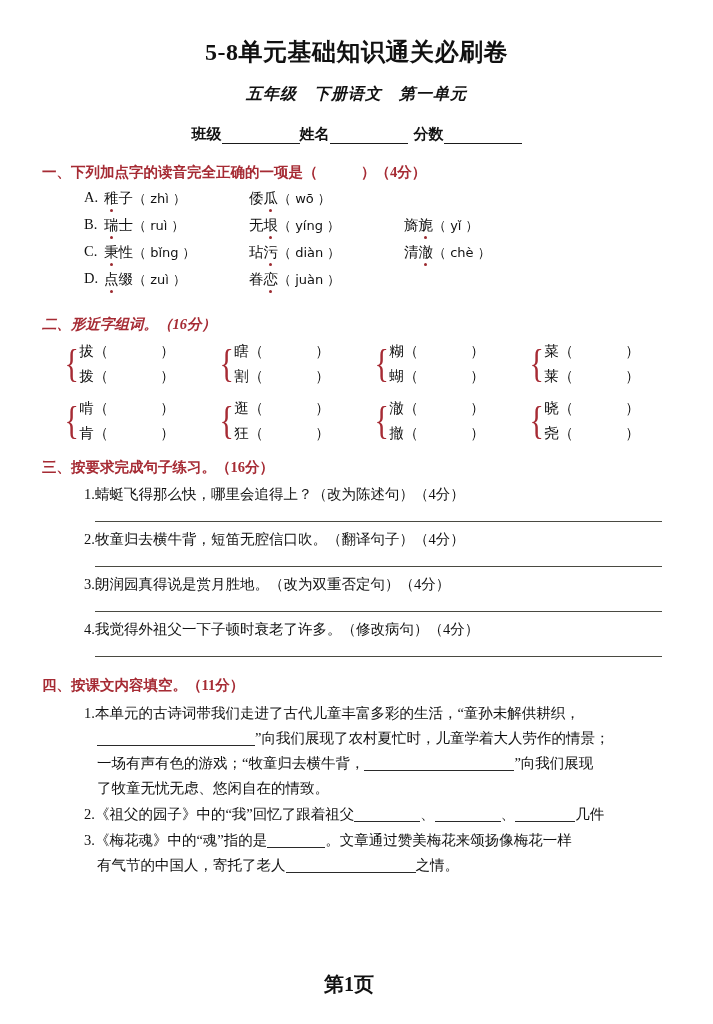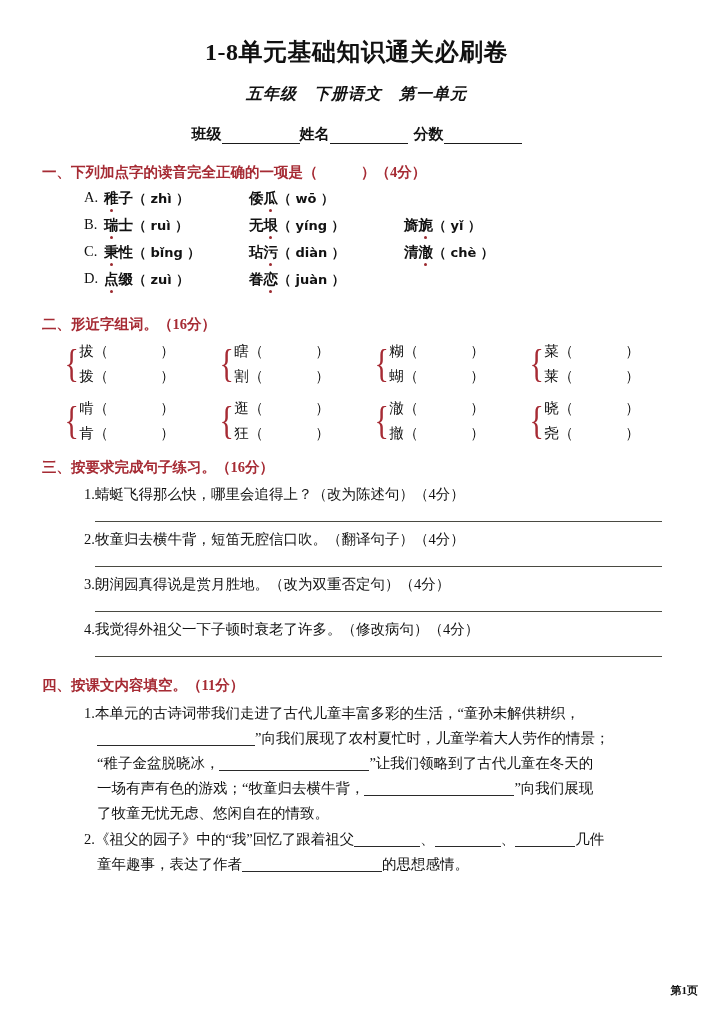--- a/index.html
+++ b/index.html
@@ -65,40 +65,39 @@
   
   .sec-head {
     color: #a62b34;
     font-weight: bold;
     font-size: 14.5px;
     margin: 0;
     padding-left: 42px;
     letter-spacing: 0px;
   }
   .sec1-head { padding-top: 19px; }
-  .sec2-head { padding-top: 18px; }
+  .sec2-head { padding-top: 18px; font-style: italic; }
   .sec3-head { padding-top: 15px; }
   .sec4-head { padding-top: 19px; }
 
   
   .opts {
     padding-top: 7px;
     padding-left: 84px;
     font-size: 14.5px;
   }
   .opt-row {
     display: flex;
     align-items: flex-start;
     height: 27px;
   }
   .opt-letter { width: 20px; flex: none; }
   .opt-cell {
     position: relative;
     white-space: nowrap;
-    font-weight: bold;
   }
   .opt-c1 { width: 145px; }
   .opt-c2 { width: 155px; }
   .opt-c3 { width: 130px; }
   .dotted {
     position: relative;
     display: inline-block;
   }
   .dotted::after {
     content: "";
@@ -177,31 +176,31 @@
   .bl-130 { width: 130px; }
   .bl-62  { width: 60px; }
   .bl-140 { width: 140px; }
 
   
   .footer {
     position: absolute;
     left: 0;
     right: 15px;
     bottom: 26px;
-    text-align: right;
-    font-size: 11px;
+    text-align: center;
+    font-size: 20px;
     font-weight: bold;
   }
 </style>
 </head>
 <body>
 
 <div class="page">
 
-  <h1 class="doc-title">1-8单元基础知识通关必刷卷</h1>
+  <h1 class="doc-title">5-8单元基础知识通关必刷卷</h1>
   <div class="doc-subtitle">五年级　下册语文　第一单元</div>
 
   <div class="info-line">
     <span class="info-item">
       <span class="info-label">班级</span>
       <span class="rule rule-w1"></span>
     </span>
     <span class="info-item">
       <span class="info-label">姓名</span>
       <span class="rule rule-w1"></span>
@@ -325,28 +324,30 @@
     <div class="ans-rule"></div>
   </div>
 
   <div class="sec-head sec4-head">四、按课文内容填空。（11分）</div>
 
   <div class="f-block">
 
     <div class="f-item">
       <div class="f-row"><span>1.</span><span>本单元的古诗词带我们走进了古代儿童丰富多彩的生活，“童孙未解供耕织，</span></div>
       <div class="f-row f-indent"><span class="blank bl-160"></span><span>”向我们展现了农村夏忙时，儿童学着大人劳作的情景；</span></div>
-      <div class="f-row f-indent"><span>“稚子金盆脱晓冰，</span><span class="blank bl-150"></span><span>”让我们领略到了古代儿童在冬天的</span></div>
       <div class="f-row f-indent"><span>一场有声有色的游戏；“牧童归去横牛背，</span><span class="blank bl-150"></span><span>”向我们展现</span></div>
       <div class="f-row f-indent"><span>了牧童无忧无虑、悠闲自在的情致。</span></div>
     </div>
 
     <div class="f-item">
       <div class="f-row"><span>2.</span><span>《祖父的园子》中的“我”回忆了跟着祖父</span><span class="blank bl-68"></span><span>、</span><span class="blank bl-68"></span><span>、</span><span class="blank bl-62"></span><span>几件</span></div>
-      <div class="f-row f-indent"><span>童年趣事，表达了作者</span><span class="blank bl-140"></span><span>的思想感情。</span></div>
-    </div>
-
+    </div>
+
+    <div class="f-item">
+      <div class="f-row"><span>3.</span><span>《梅花魂》中的“魂”指的是</span><span class="blank bl-60"></span><span>。文章通过赞美梅花来颂扬像梅花一样</span></div>
+      <div class="f-row f-indent"><span>有气节的中国人，寄托了老人</span><span class="blank bl-130"></span><span>之情。</span></div>
+    </div>
 
   </div>
 
   <div class="footer">第1页</div>
 
 </div>
 
 </body></html>

